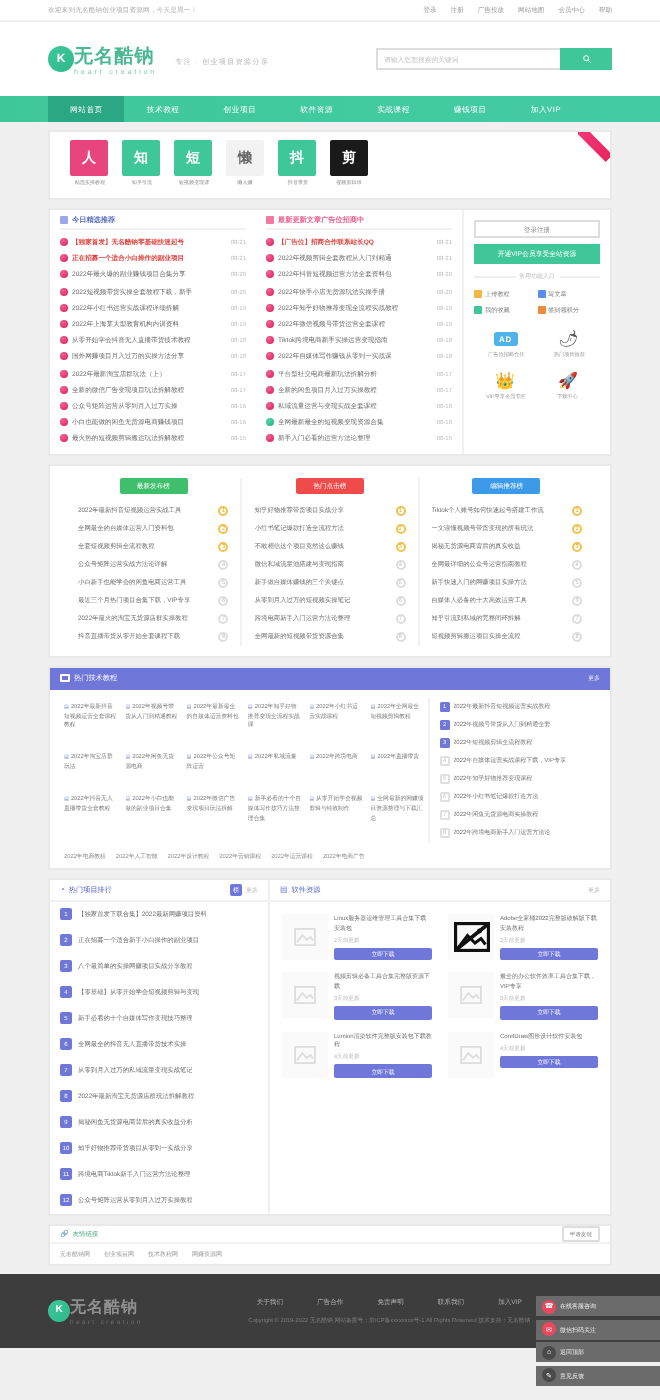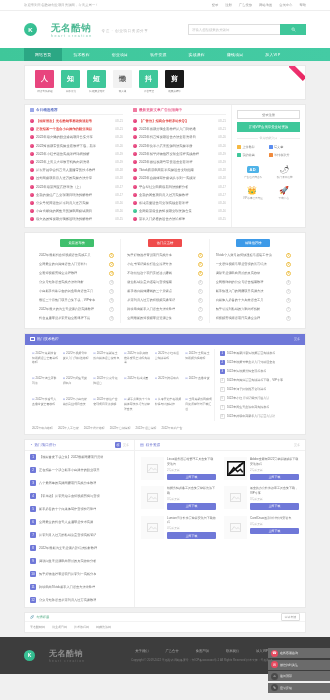--- a/index.html
+++ b/index.html
@@ -16,21 +16,21 @@
   
   .topbar { height: 11px; background: #fff; display: flex; align-items: center;
             padding: 0 24px; border-bottom: 1px solid #eee; }
   .topbar-note { font-size: 3.3px; color: #aaa; letter-spacing: .1px; }
   .topbar-links { margin-left: auto; display: flex; gap: 7px; }
   .topbar-links span { font-size: 3.3px; color: #999; }
 
   
   .header { height: 37px; background: #fff; display: flex; align-items: center;
             padding: 0 24px; }
-  .logo { display: flex; align-items: center; gap: 14px; }
+  .logo { display: flex; align-items: center; gap: 0; }
   .logo-mark { width: 13px; height: 13px; border-radius: 50%;
                background: linear-gradient(135deg,#3fc79a,#2eb88c);
                display: flex; align-items: center; justify-content: center;
                color: #fff; font-size: 6px; font-weight: bold; }
   .logo-text { display: flex; flex-direction: column; }
   .logo-cn { font-size: 9.5px; font-weight: bold; color: #4ab892; letter-spacing: .6px;
              font-family: "DejaVu Sans", sans-serif; }
   .logo-en { font-size: 3.6px; color: #7ecab0; letter-spacing: 1.4px; margin-top: -1px; }
   .slogan { margin-left: 9px; font-size: 3.6px; color: #b9b9b9; letter-spacing: .6px;
             padding-top: 2px; }

